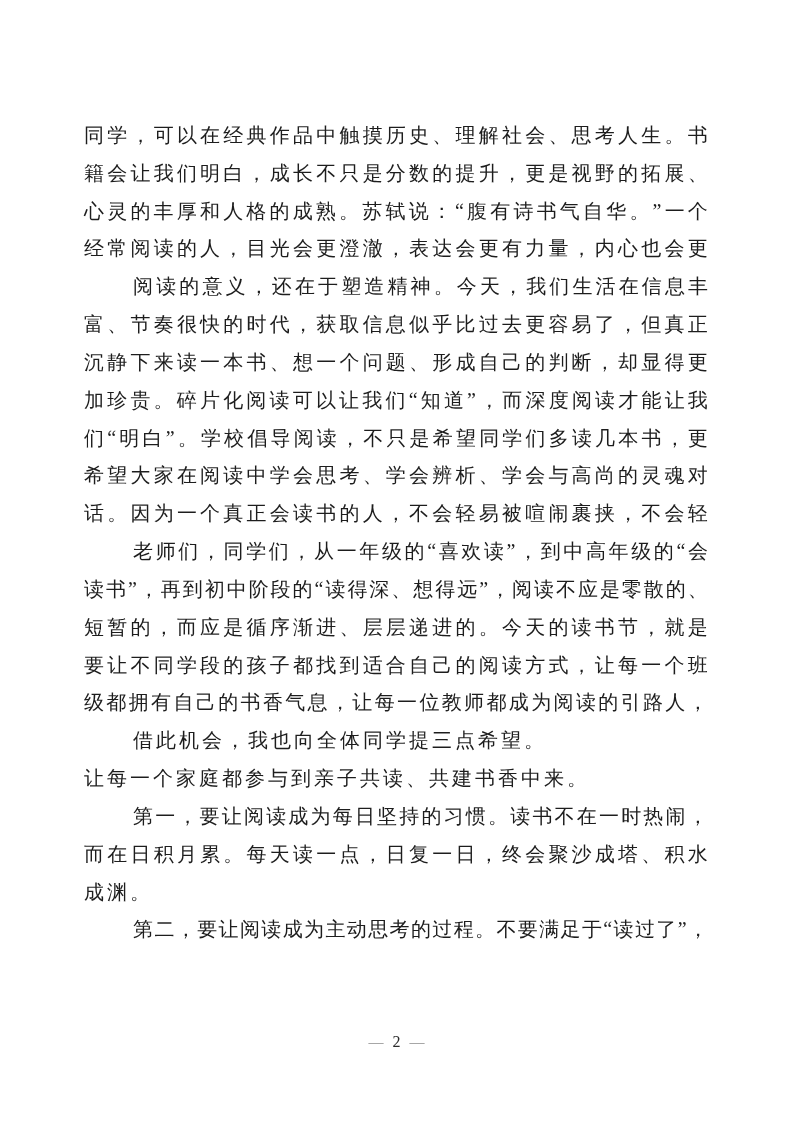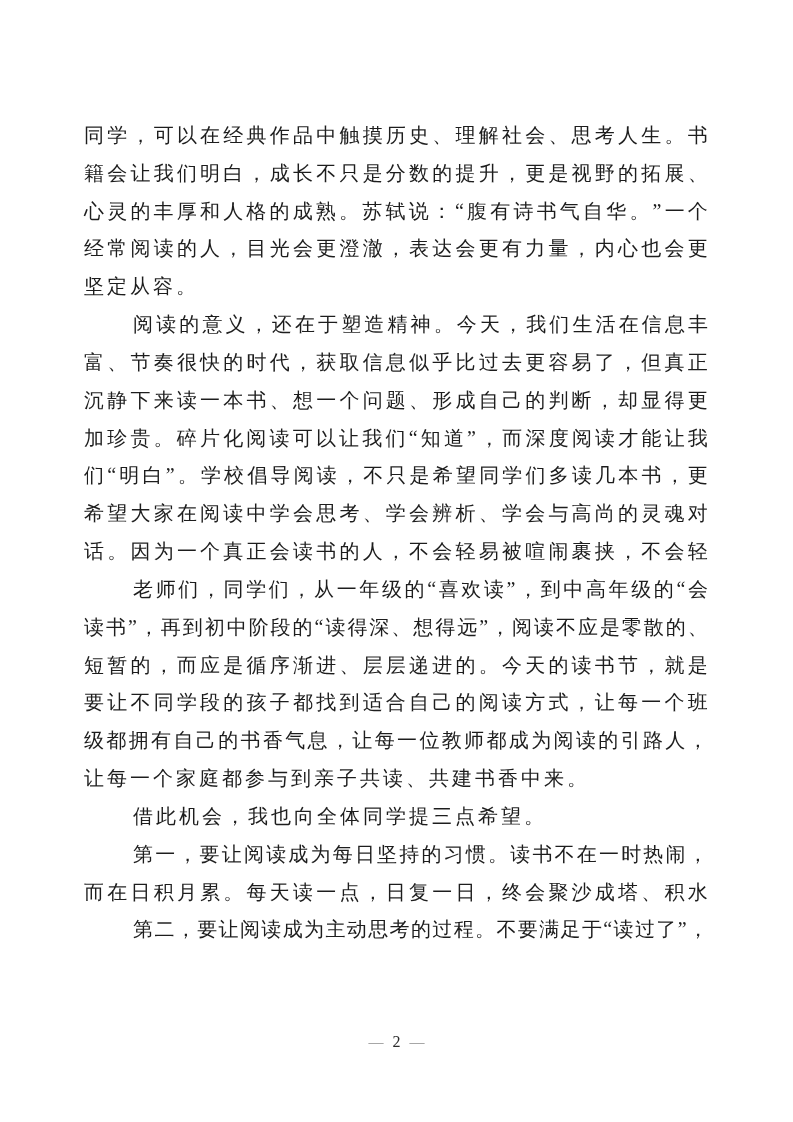--- a/index.html
+++ b/index.html
@@ -179,21 +179,20 @@
         <span>有</span>
         <span>力</span>
         <span>量</span>
         <span>，</span>
         <span>内</span>
         <span>心</span>
         <span>也</span>
         <span>会</span>
         <span>更</span>
       </div>
-      <div class="line">坚定从容。</div>
       <div class="line justify indent">
         <span>阅</span>
         <span>读</span>
         <span>的</span>
         <span>意</span>
         <span>义</span>
         <span>，</span>
         <span>还</span>
         <span>在</span>
         <span>于</span>
@@ -532,22 +531,22 @@
         <span>成</span>
         <span>为</span>
         <span>阅</span>
         <span>读</span>
         <span>的</span>
         <span>引</span>
         <span>路</span>
         <span>人</span>
         <span>，</span>
       </div>
+      <div class="line indent">借此机会，我也向全体同学提三点希望。</div>
       <div class="line">让每一个家庭都参与到亲子共读、共建书香中来。</div>
-      <div class="line indent">借此机会，我也向全体同学提三点希望。</div>
       <div class="line justify indent">
         <span>第</span>
         <span>一</span>
         <span>，</span>
         <span>要</span>
         <span>让</span>
         <span>阅</span>
         <span>读</span>
         <span>成</span>
         <span>为</span>
@@ -591,20 +590,21 @@
         <span>终</span>
         <span>会</span>
         <span>聚</span>
         <span>沙</span>
         <span>成</span>
         <span>塔</span>
         <span>、</span>
         <span>积</span>
         <span>水</span>
       </div>
+      <div class="line">成渊。</div>
       <div class="line justify indent">
         <span>第</span>
         <span>二</span>
         <span>，</span>
         <span>要</span>
         <span>让</span>
         <span>阅</span>
         <span>读</span>
         <span>成</span>
         <span>为</span>

